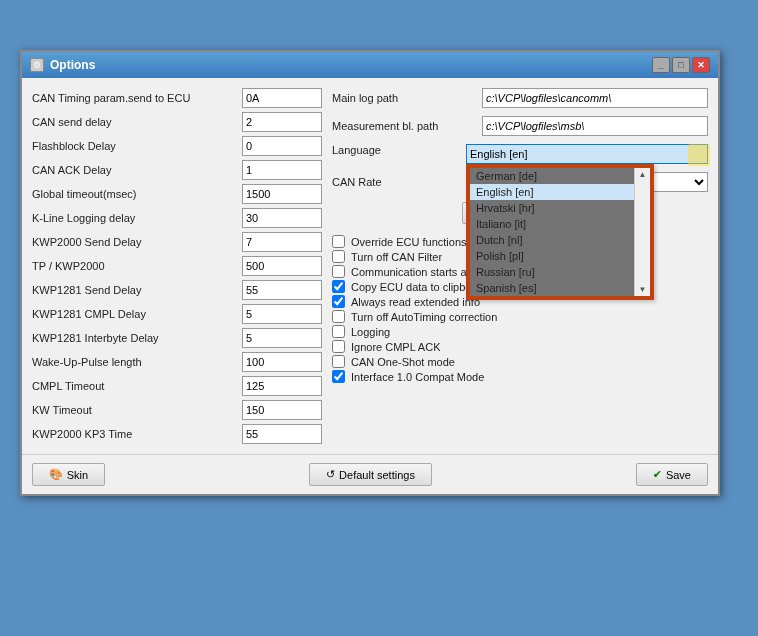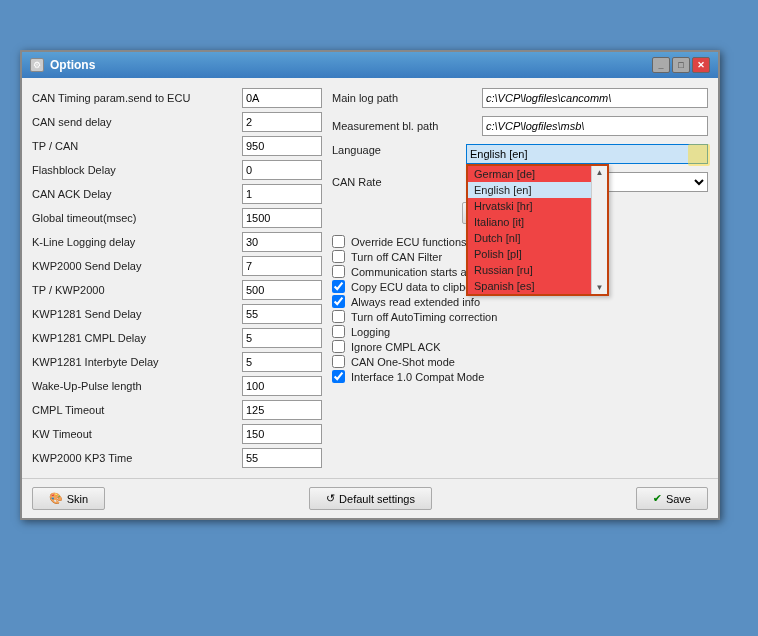--- a/index.html
+++ b/index.html
@@ -133,23 +133,23 @@
       padding: 1px 3px;
       font-size: 11px;
       display: flex; align-items: center;
       cursor: pointer;
       width: 100%;
     }
     .language-dropdown {
       position: absolute;
       top: 20px;
       left: 0;
-      width: 143px;
-      background: #ef4444;
-      border: 2px solid #c2410c;
+      width: 188px;
+      background: #737373;
+      border: 4px solid #c2410c;
       z-index: 100;
       box-shadow: 2px 2px 4px rgba(0,0,0,0.2);
     }
     .dropdown-item {
       padding: 2px 6px;
       font-size: 11px;
       cursor: pointer;
       color: #222;
     }
     .dropdown-item.selected { background: #cce4f7; }
@@ -247,24 +247,20 @@
   <div class="content">
 
     <div class="left-panel" id="left-panel-container">
     <div class="row">
           <label>CAN Timing param.send to ECU</label>
           <input type="text" value="0A" style="">
         </div>
         <div class="row">
           <label>CAN send delay</label>
           <input type="text" value="2" style="">
-        </div>
-        <div class="row">
-          <label>TP / CAN</label>
-          <input type="text" value="950" style="">
         </div>
         <div class="row">
           <label>Flashblock Delay</label>
           <input type="text" value="0" style="">
         </div>
         <div class="row">
           <label>CAN ACK Delay</label>
           <input type="text" value="1" style="">
         </div>
         <div class="row">

